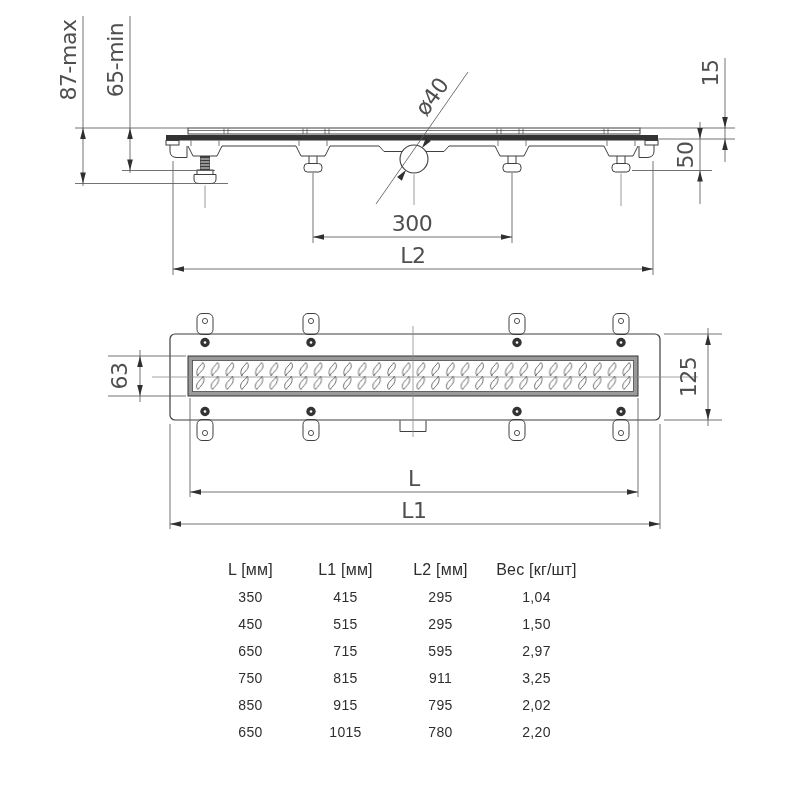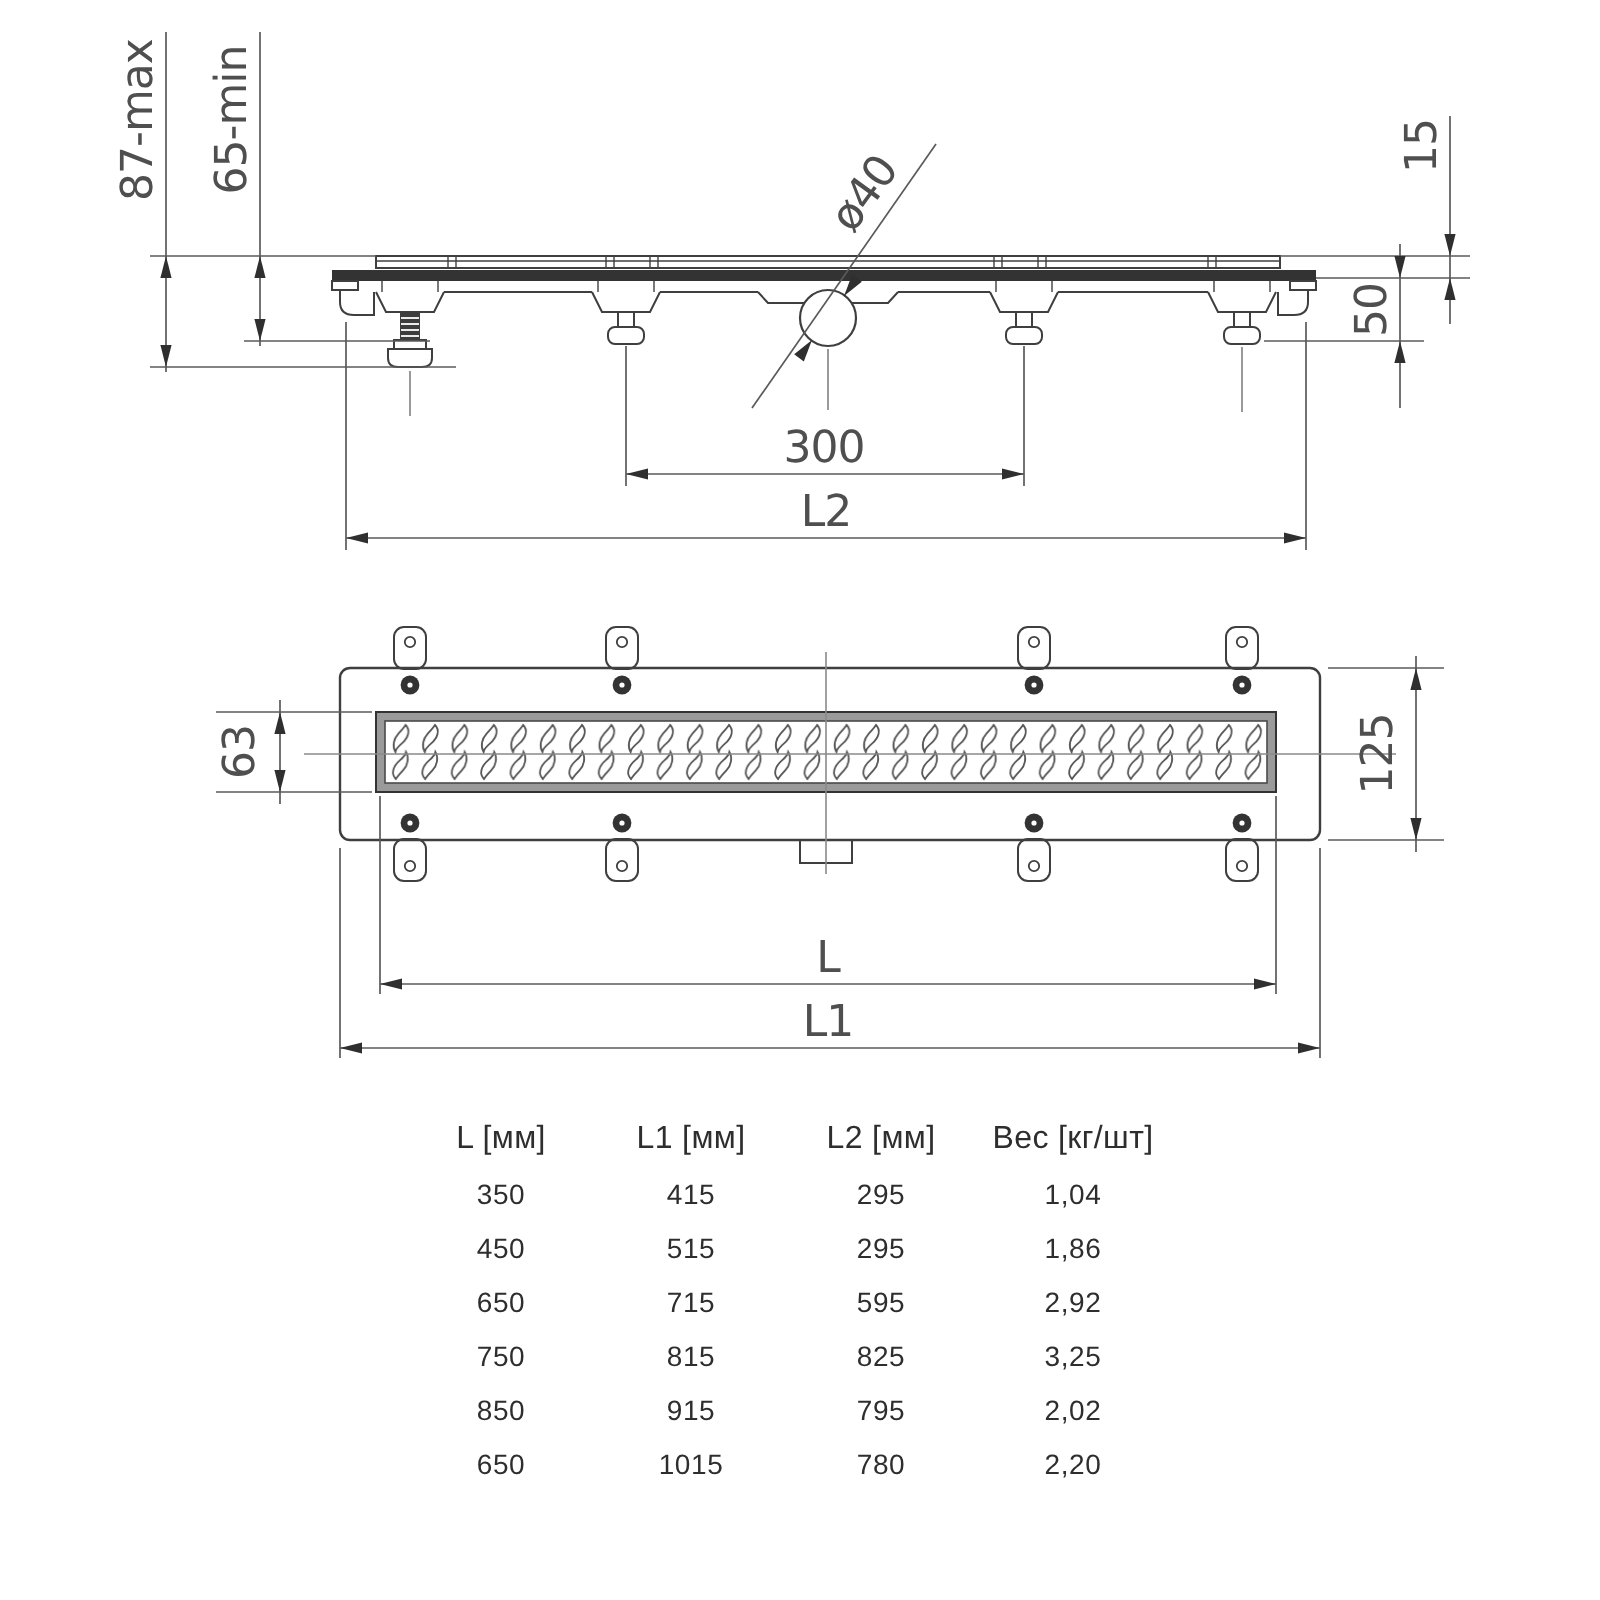--- a/index.html
+++ b/index.html
@@ -262,32 +262,32 @@
         <div class="trow">
           <div class="tcell">350</div>
           <div class="tcell">415</div>
           <div class="tcell">295</div>
           <div class="tcell">1,04</div>
         </div>
         <div class="trow">
           <div class="tcell">450</div>
           <div class="tcell">515</div>
           <div class="tcell">295</div>
-          <div class="tcell">1,86</div>
+          <div class="tcell">1,50</div>
         </div>
         <div class="trow">
           <div class="tcell">650</div>
           <div class="tcell">715</div>
           <div class="tcell">595</div>
-          <div class="tcell">2,92</div>
+          <div class="tcell">2,97</div>
         </div>
         <div class="trow">
           <div class="tcell">750</div>
           <div class="tcell">815</div>
-          <div class="tcell">825</div>
+          <div class="tcell">911</div>
           <div class="tcell">3,25</div>
         </div>
         <div class="trow">
           <div class="tcell">850</div>
           <div class="tcell">915</div>
           <div class="tcell">795</div>
           <div class="tcell">2,02</div>
         </div>
         <div class="trow">
           <div class="tcell">650</div>

